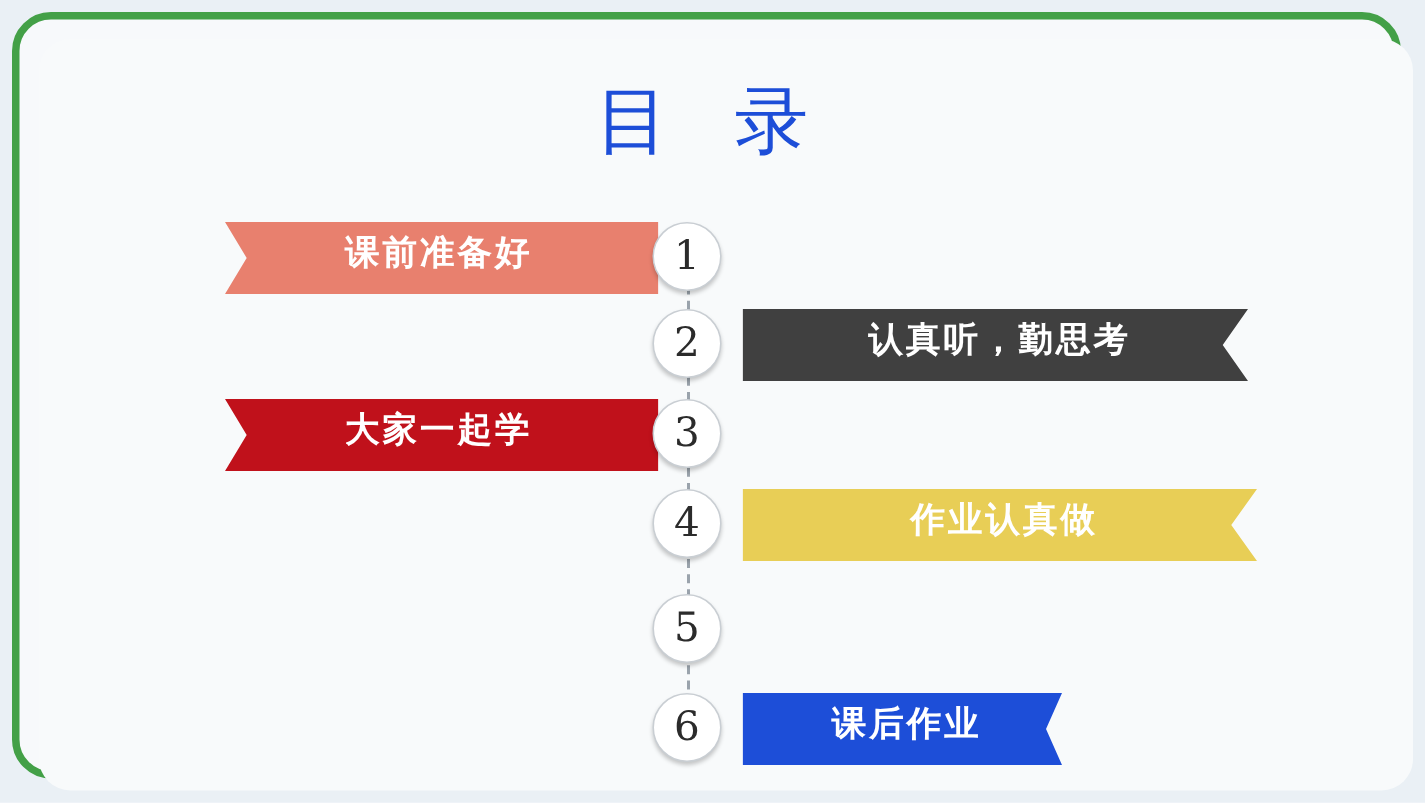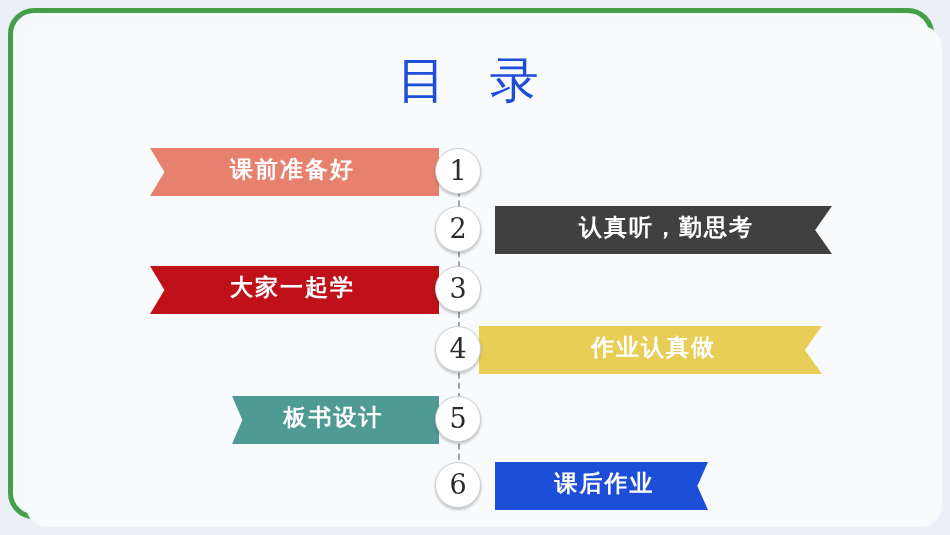--- a/index.html
+++ b/index.html
@@ -122,21 +122,20 @@
 
   <div class="banner banner-left notch-left" style="left:150px; top:148px; width:265px; background:#e8806e;">课前准备好</div>
   <div class="num-circle" style="left:435px; top:148px;">1</div>
 
   <div class="banner banner-right notch-right" style="left:495px; top:206px; width:307px; background:#404040;">认真听，勤思考</div>
   <div class="num-circle" style="left:435px; top:206px;">2</div>
 
   <div class="banner banner-left notch-left" style="left:150px; top:266px; width:265px; background:#c0111b;">大家一起学</div>
   <div class="num-circle" style="left:435px; top:266px;">3</div>
 
-  <div class="banner banner-right notch-right" style="left:479px; top:326px; width:313px; background:#e8ce56;">作业认真做</div>
+  <div class="banner banner-right notch-right" style="left:495px; top:326px; width:313px; background:#e8ce56;">作业认真做</div>
   <div class="num-circle" style="left:435px; top:326px;">4</div>
 
-  <div class="banner banner-left notch-left" style="left:232px; top:396px; width:183px; background:#509a94;">板书设计</div>
   <div class="num-circle" style="left:435px; top:396px;">5</div>
 
   <div class="banner banner-right notch-right" style="left:495px; top:462px; width:183px; background:#1d4ed8;">课后作业</div>
   <div class="num-circle" style="left:435px; top:462px;">6</div>
 </div>
 
 </body></html>

